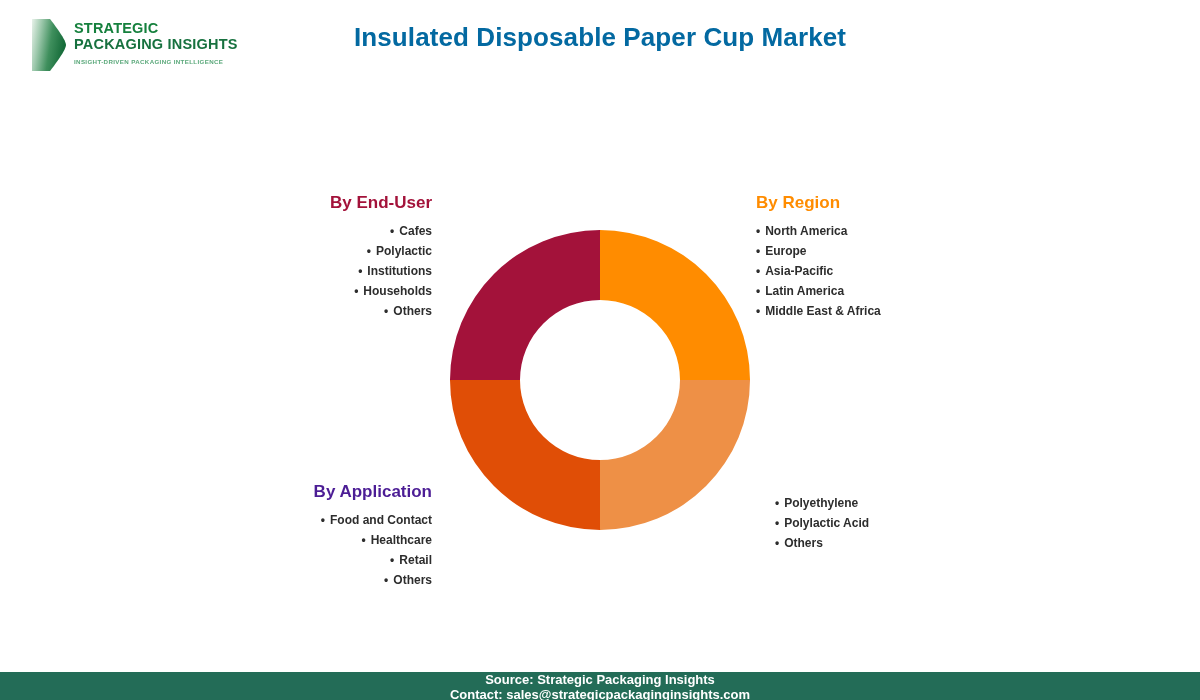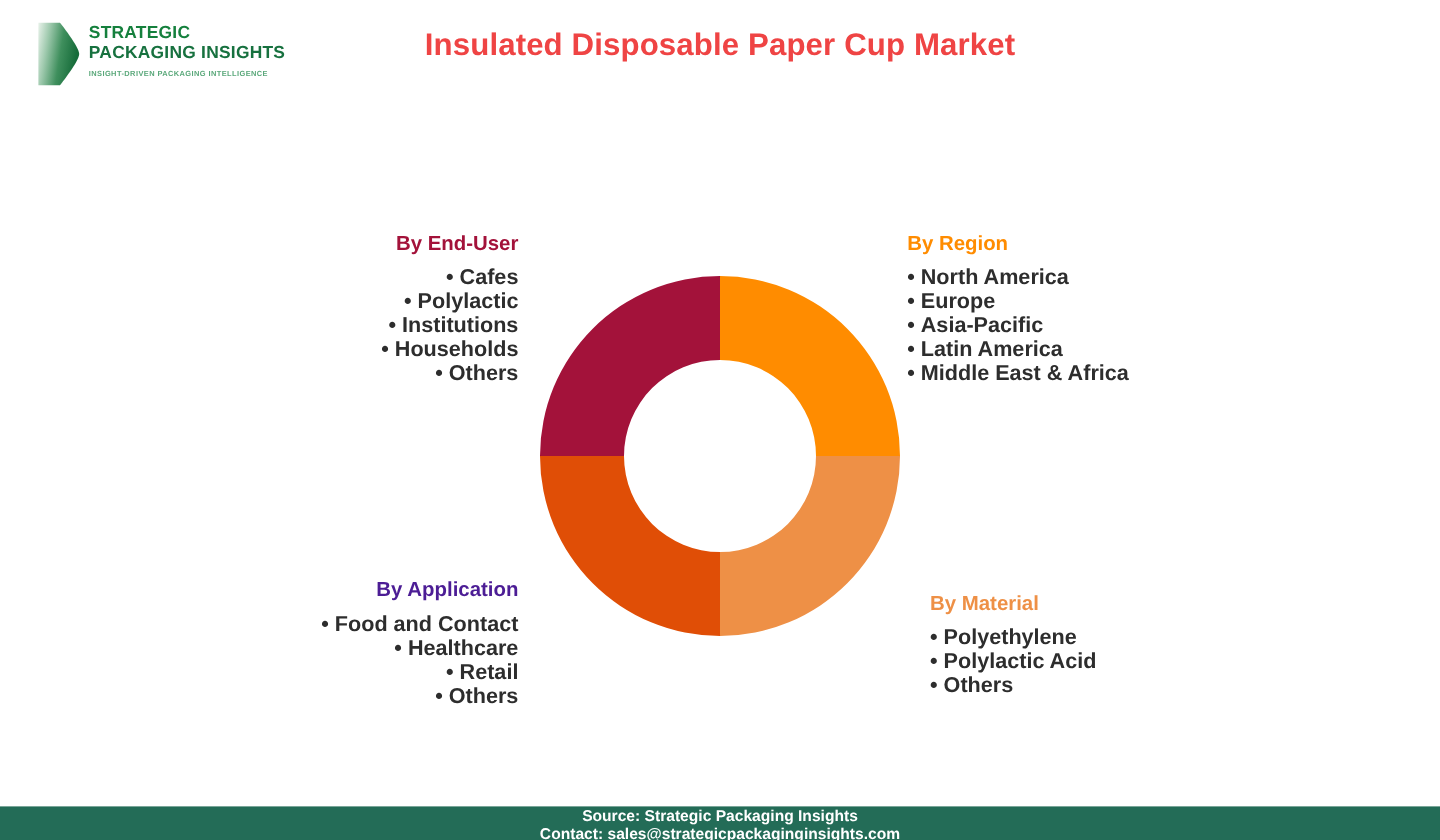--- a/index.html
+++ b/index.html
@@ -83,21 +83,21 @@
     font-weight: bold;
     margin-bottom: 8px;
     white-space: nowrap;
   }
   .seg-list {
     list-style: none;
     margin: 0;
     padding: 0;
   }
   .seg-list li {
-    font-size: 18px;
+    font-size: 12px;
     font-weight: bold;
     color: #2d2d2d;
     line-height: 20px;
     white-space: nowrap;
   }
   .seg-list li::before {
     content: "\2022";
     margin-right: 5px;
   }
 
@@ -146,21 +146,21 @@
     </defs>
     <path d="M4,2 L4,54 L22,54 C22,54 38,34 38,28 C38,22 22,2 22,2 Z" fill="url(#chevGrad)"></path>
   </svg>
   <div id="logo-text-block">
     <div class="logo-line" style="color: #15803d;">STRATEGIC</div>
     <div class="logo-line" style="color: rgb(23, 113, 63);">PACKAGING INSIGHTS</div>
     <div id="logo-tagline" style="color: rgb(90, 168, 122);">INSIGHT-DRIVEN PACKAGING INTELLIGENCE</div>
   </div>
 </div>
 
-<div id="page-title" style="color: #ef4444;">Insulated Disposable Paper Cup Market</div>
+<div id="page-title" style="color: #0369a1;">Insulated Disposable Paper Cup Market</div>
 
 <svg id="donut" viewBox="0 0 300 300" xmlns="http://www.w3.org/2000/svg">
 
   <path id="slice-region" d="M150,0 A150,150 0 0 1 300,150 L230,150 A80,80 0 0 0 150,70 Z" fill="#FF8C00"></path>
 
   <path id="slice-material" d="M300,150 A150,150 0 0 1 150,300 L150,230 A80,80 0 0 0 230,150 Z" fill="#EE9046"></path>
 
   <path id="slice-application" d="M150,300 A150,150 0 0 1 0,150 L70,150 A80,80 0 0 0 150,230 Z" fill="#E04E06"></path>
 
   <path id="slice-end-user" d="M0,150 A150,150 0 0 1 150,0 L150,70 A80,80 0 0 0 70,150 Z" fill="#A3123A"></path>
@@ -192,21 +192,20 @@
   <div class="seg-title" style="color: #4c1d95;">By Application</div>
   <ul class="seg-list">
       <li>Food and Contact</li>
       <li>Healthcare</li>
       <li>Retail</li>
       <li>Others</li>
     </ul>
 </div>
 
 <div class="seg align-left" id="seg-material">
-  <div class="seg-title" style="color: rgb(238, 144, 70);">By Material</div>
   <ul class="seg-list">
       <li>Polyethylene</li>
       <li>Polylactic Acid</li>
       <li>Others</li>
     </ul>
 </div>
 
 <div id="footer" style="background: rgb(35, 108, 87);">
   <div class="footer-text">Source: Strategic Packaging Insights</div>
   <div class="footer-text">Contact: sales@strategicpackaginginsights.com</div>

